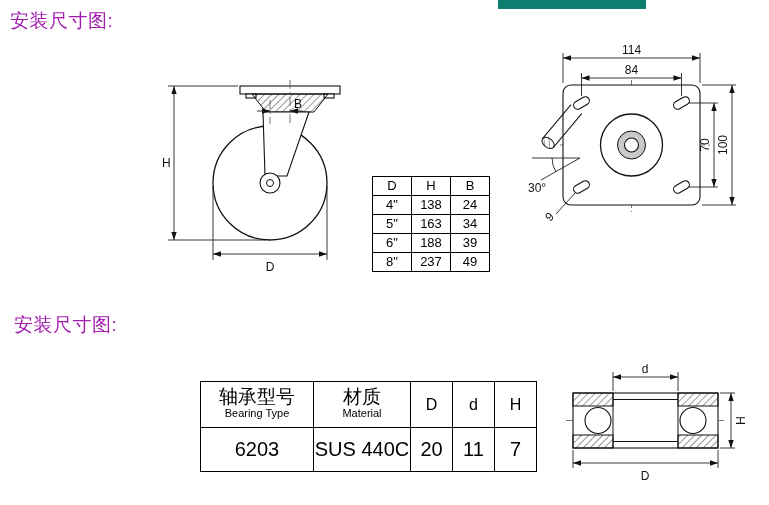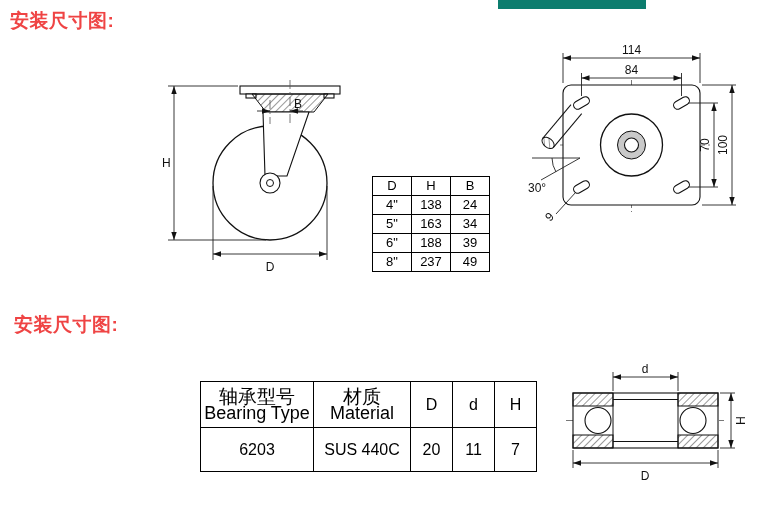--- a/index.html
+++ b/index.html
@@ -1,35 +1,35 @@
 <!DOCTYPE html>
 <html><head>
 <meta charset="utf-8">
 <style>
   html,body{margin:0;padding:0}
   body{width:769px;height:505px;position:relative;background:#ffffff;overflow:hidden;
        font-family:"Liberation Sans","DejaVu Sans",sans-serif;color:#000}
-  .heading{position:absolute;font-weight:700;font-size:19px;color:#ef4444;letter-spacing:.5px;white-space:nowrap}
+  .heading{position:absolute;font-weight:400;font-size:19px;color:#a21caf;letter-spacing:.5px;white-space:nowrap}
   #heading-install{left:10px;top:8px}
   #heading-bearing{left:14px;top:312px}
   .deco-bar{position:absolute;left:498px;top:0;width:148px;height:9px;background:#0c7d6e}
   svg.fig{position:absolute}
   #caster-svg{left:160px;top:78px}
   #plate-svg{left:520px;top:40px}
   #bearing-svg{left:556px;top:354px}
   table{position:absolute;border-collapse:collapse;text-align:center;background:#fff}
   th,td{border:1px solid #000;font-weight:400;padding:0}
   .size-table{left:372px;top:176px;font-size:13px}
   .size-table th,.size-table td{width:38px;height:18px;line-height:18px}
   .bearing-table{left:200px;top:381px}
   .bearing-table th{height:45px}
-  .bearing-table td{height:43px;font-size:16px}
+  .bearing-table td{height:43px;font-size:20px}
   .col-type{width:112px}.col-mat{width:96px}.col-s{width:41px}
   .zh{font-size:19px;line-height:18px}
-  .en{font-size:18px;line-height:15px}
+  .en{font-size:11px;line-height:15px}
   
   .ln{stroke:#111;stroke-width:1;fill:none}
   .ln2{stroke:#111;stroke-width:1.3;fill:none}
   .dim{stroke:#222;stroke-width:.9;fill:none}
   .cl{stroke:#555;stroke-width:.8;fill:none;stroke-dasharray:9 3 2 3}
   .hatched{fill:url(#hatch);stroke:#111;stroke-width:1}
   .wfill{fill:#fff;stroke:#111;stroke-width:1.1}
   .gfill{fill:#c9c9c9;stroke:#111;stroke-width:1}
   .dimtxt{font:12px "Liberation Sans","DejaVu Sans",sans-serif;fill:#111}
 </style>

